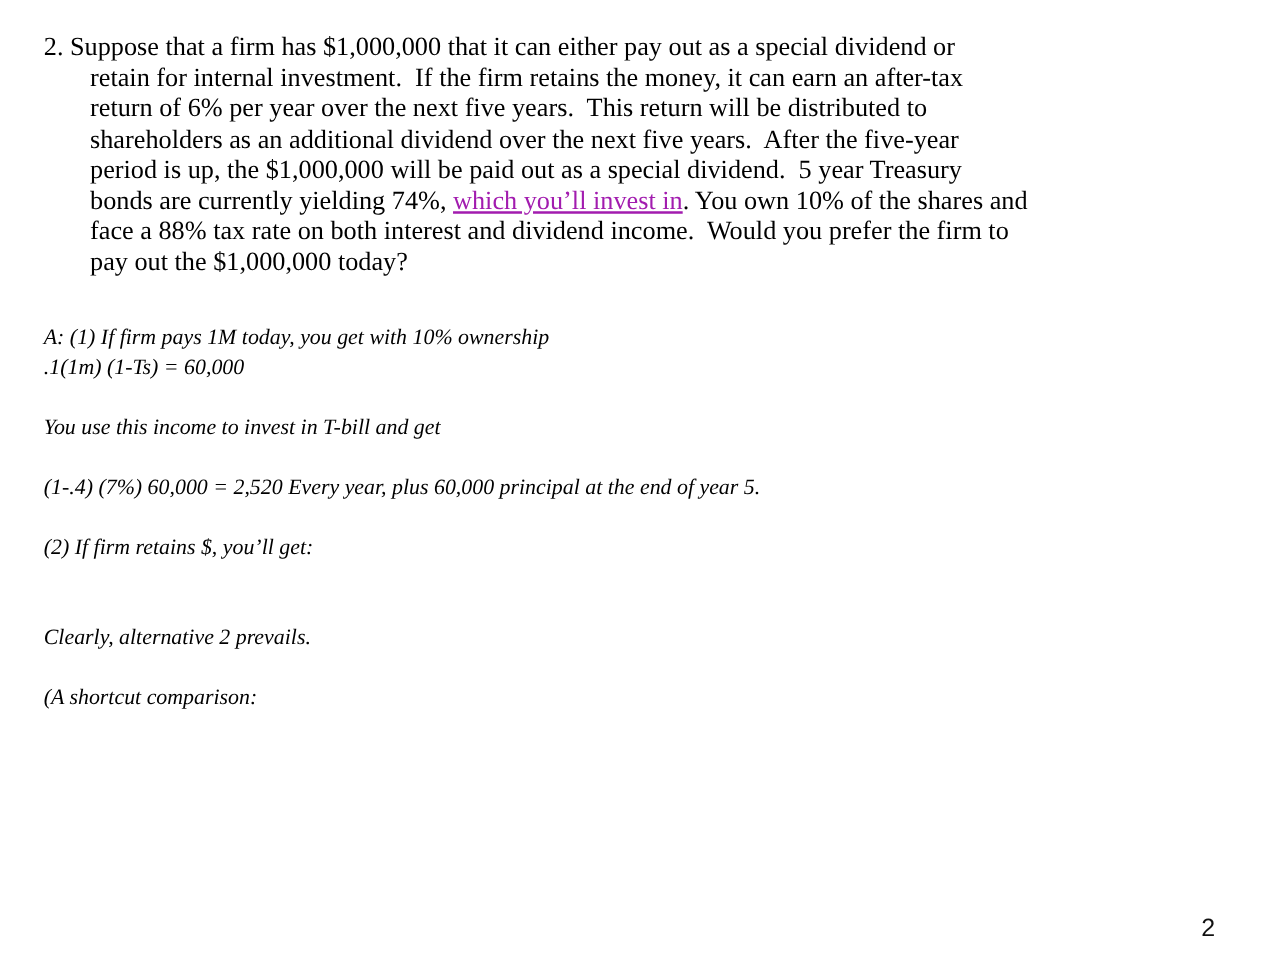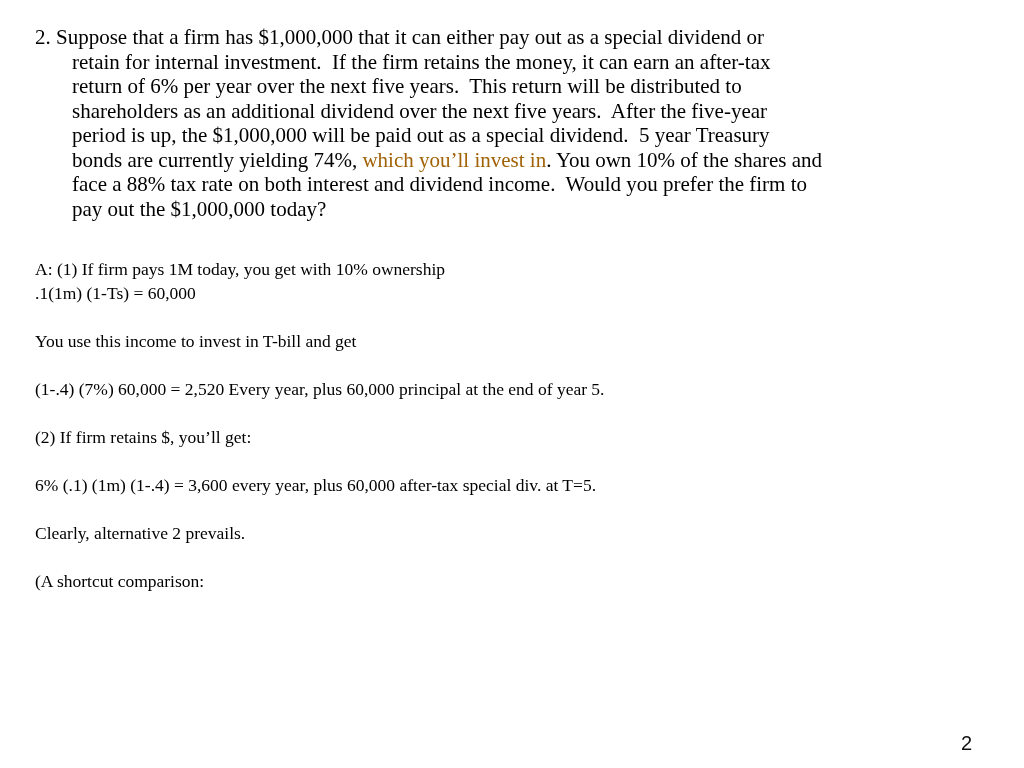--- a/index.html
+++ b/index.html
@@ -23,57 +23,56 @@
   .q-line { white-space: pre; padding-left: 37px; min-height: 24.5px; }
   .q-line.first { padding-left: 0; }
 
   .answer {
     position: absolute;
     left: 35px; top: 257px;
     width: 960px;
     font-size: 17.5px;
     line-height: 24px;
   }
-  .a-line { white-space: pre; min-height: 24px; }
+  .a-line { white-space: pre; min-height: 24px; font-style: italic; }
 
   .page-number {
     position: absolute;
     left: 961px; top: 732px;
     font-family: "Liberation Sans", sans-serif;
     font-size: 20px;
     color: #111111;
   }
 </style>
 </head>
 <body>
 
 <div class="slide">
 
   <div class="question">
     <div class="q-line first">2. Suppose that a firm has $1,000,000 that it can either pay out as a special dividend or</div>
     <div class="q-line">retain for internal investment.  If the firm retains the money, it can earn an after-tax</div>
     <div class="q-line">return of 6% per year over the next five years.  This return will be distributed to</div>
     <div class="q-line">shareholders as an additional dividend over the next five years.  After the five-year</div>
     <div class="q-line">period is up, the $1,000,000 will be paid out as a special dividend.  5 year Treasury</div>
-    <div class="q-line"><span>bonds are currently yielding 74%, </span><span class="highlight" style="color: #a16207;">which you’ll invest in</span><span>. You own 10% of the shares and</span></div>
+    <div class="q-line"><span>bonds are currently yielding 74%, </span><span class="highlight" style="color: #a21caf; text-decoration: underline;">which you’ll invest in</span><span>. You own 10% of the shares and</span></div>
     <div class="q-line">face a 88% tax rate on both interest and dividend income.  Would you prefer the firm to</div>
     <div class="q-line">pay out the $1,000,000 today?</div>
   </div>
 
   <div class="answer">
     <div class="a-line">A: (1) If firm pays 1M today, you get with 10% ownership</div>
     <div class="a-line">.1(1m) (1-Ts) = 60,000</div>
     <div class="a-line"></div>
     <div class="a-line">You use this income to invest in T-bill and get</div>
     <div class="a-line"></div>
     <div class="a-line">(1-.4) (7%) 60,000 = 2,520 Every year, plus 60,000 principal at the end of year 5.</div>
     <div class="a-line"></div>
     <div class="a-line">(2) If firm retains $, you’ll get:</div>
     <div class="a-line"></div>
-    <div class="a-line">6% (.1) (1m) (1-.4) = 3,600 every year, plus 60,000 after-tax special div. at T=5.</div>
     <div class="a-line"></div>
     <div class="a-line">Clearly, alternative 2 prevails.</div>
     <div class="a-line"></div>
     <div class="a-line">(A shortcut comparison:</div>
   </div>
 
   <div class="page-number">2</div>
 
 </div>
 

